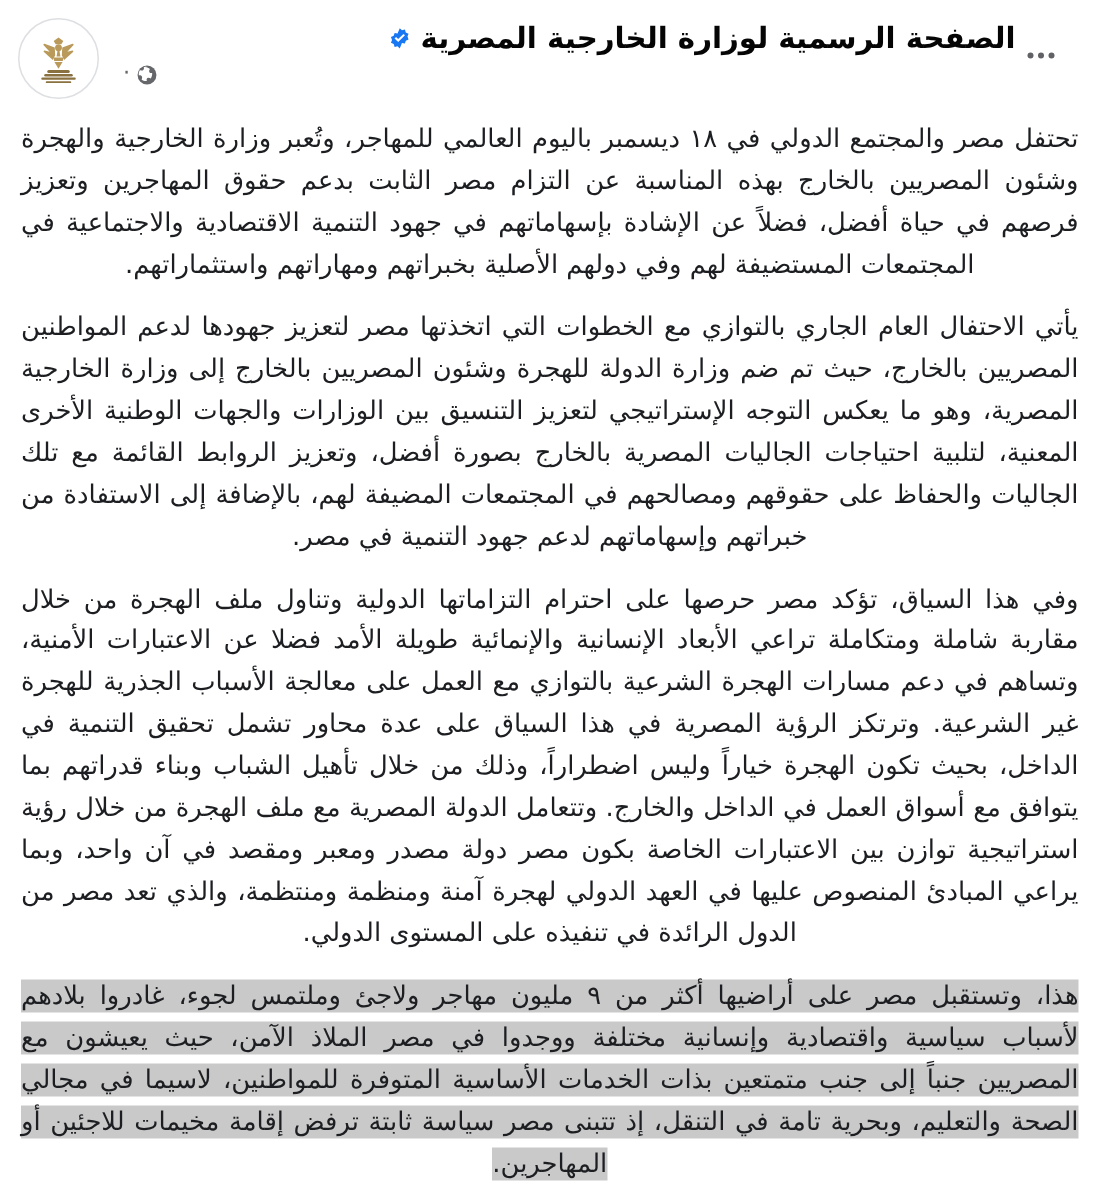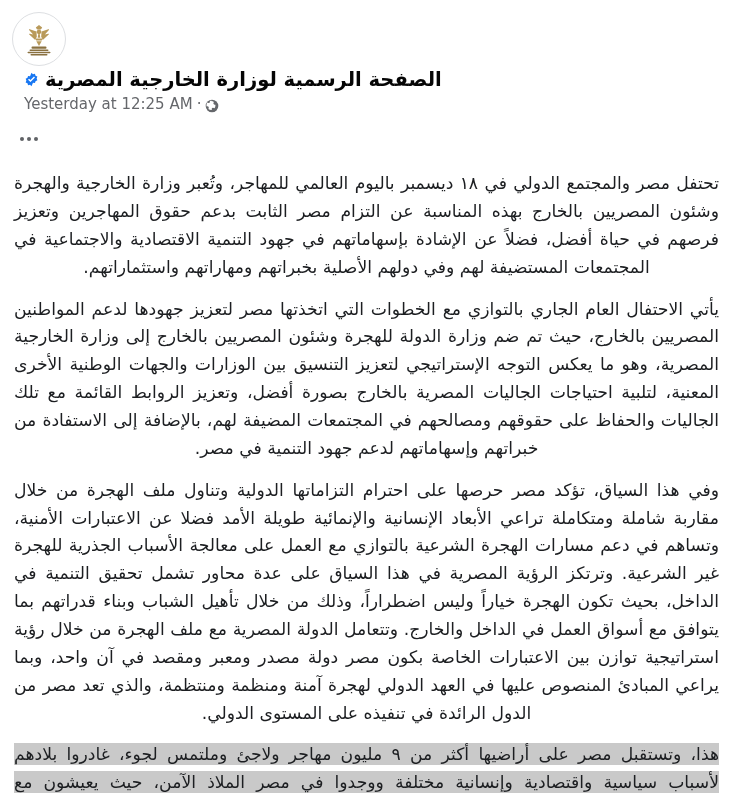--- a/index.html
+++ b/index.html
@@ -15,21 +15,20 @@
     color: #050505;
     position: relative;
   }
 
   
   .post-header {
     display: flex;
     align-items: flex-start;
     padding: 12px 12px 0 12px;
     direction: ltr;
-    flex-direction: column;
   }
   .avatar {
     width: 54px;
     height: 54px;
     min-width: 54px;
     border-radius: 50%;
     border: 1px solid #dddfe2;
     background: #ffffff;
     overflow: hidden;
     display: flex;
@@ -193,21 +192,20 @@
         <span class="verified">
           <svg width="15" height="15" viewBox="0 0 16 16">
             <path fill="#1877F2" d="M8 0.8 l1.55 1.5 2.1 -.45 .65 2.05 1.95 .9 -.75 2.02 .75 2.02 -1.95 .9 -.65 2.05 -2.1 -.45 L8 15.2 l-1.55 -1.5 -2.1 .45 -.65 -2.05 -1.95 -.9 .75 -2.02 -.75 -2.02 1.95 -.9 .65 -2.05 2.1 .45z"></path>
             <path fill="#ffffff" d="M6.9 10.7 L4.3 8.15 l1.05 -1.05 1.55 1.5 3.75 -3.7 1.05 1.05z"></path>
           </svg>
         </span>
       </div>
     </div>
 
     <div class="meta-row">
-      <span class="timestamp">Yesterday at 12:25 AM</span>
       <span class="dot-sep">·</span>
       <span class="globe-icon">
         <svg width="14" height="14" viewBox="0 0 16 16">
           <circle cx="8" cy="8" r="7.2" fill="#65676b"></circle>
           <path fill="#ffffff" d="M8 1.6 c-.9 0 -1.75 .2 -2.5 .55 .35 .9 .2 1.7 -.5 2.15 -.8 .5 -1.6 .2 -2.35 -.2 -.6 .85 -.95 1.9 -.95 3.05 0 .45 .05 .9 .15 1.3 .85 -.35 1.7 -.25 2.15 .45 .5 .8 .25 1.7 -.15 2.45 .95 .8 2.15 1.25 3.45 1.25 .2 0 .4 -.01 .6 -.03 -.35 -.95 -.25 -1.85 .45 -2.3 .8 -.5 1.75 -.15 2.5 .35 .7 -.9 1.1 -2.05 1.1 -3.3 0 -.3 -.02 -.6 -.07 -.88 -.85 .25 -1.65 .08 -2.05 -.6 -.45 -.77 -.1 -1.62 .38 -2.33 -.9 -.85 -2.1 -1.36 -3.4 -1.36 z"></path>
         </svg>
       </span>
     </div>
   </div>
 

